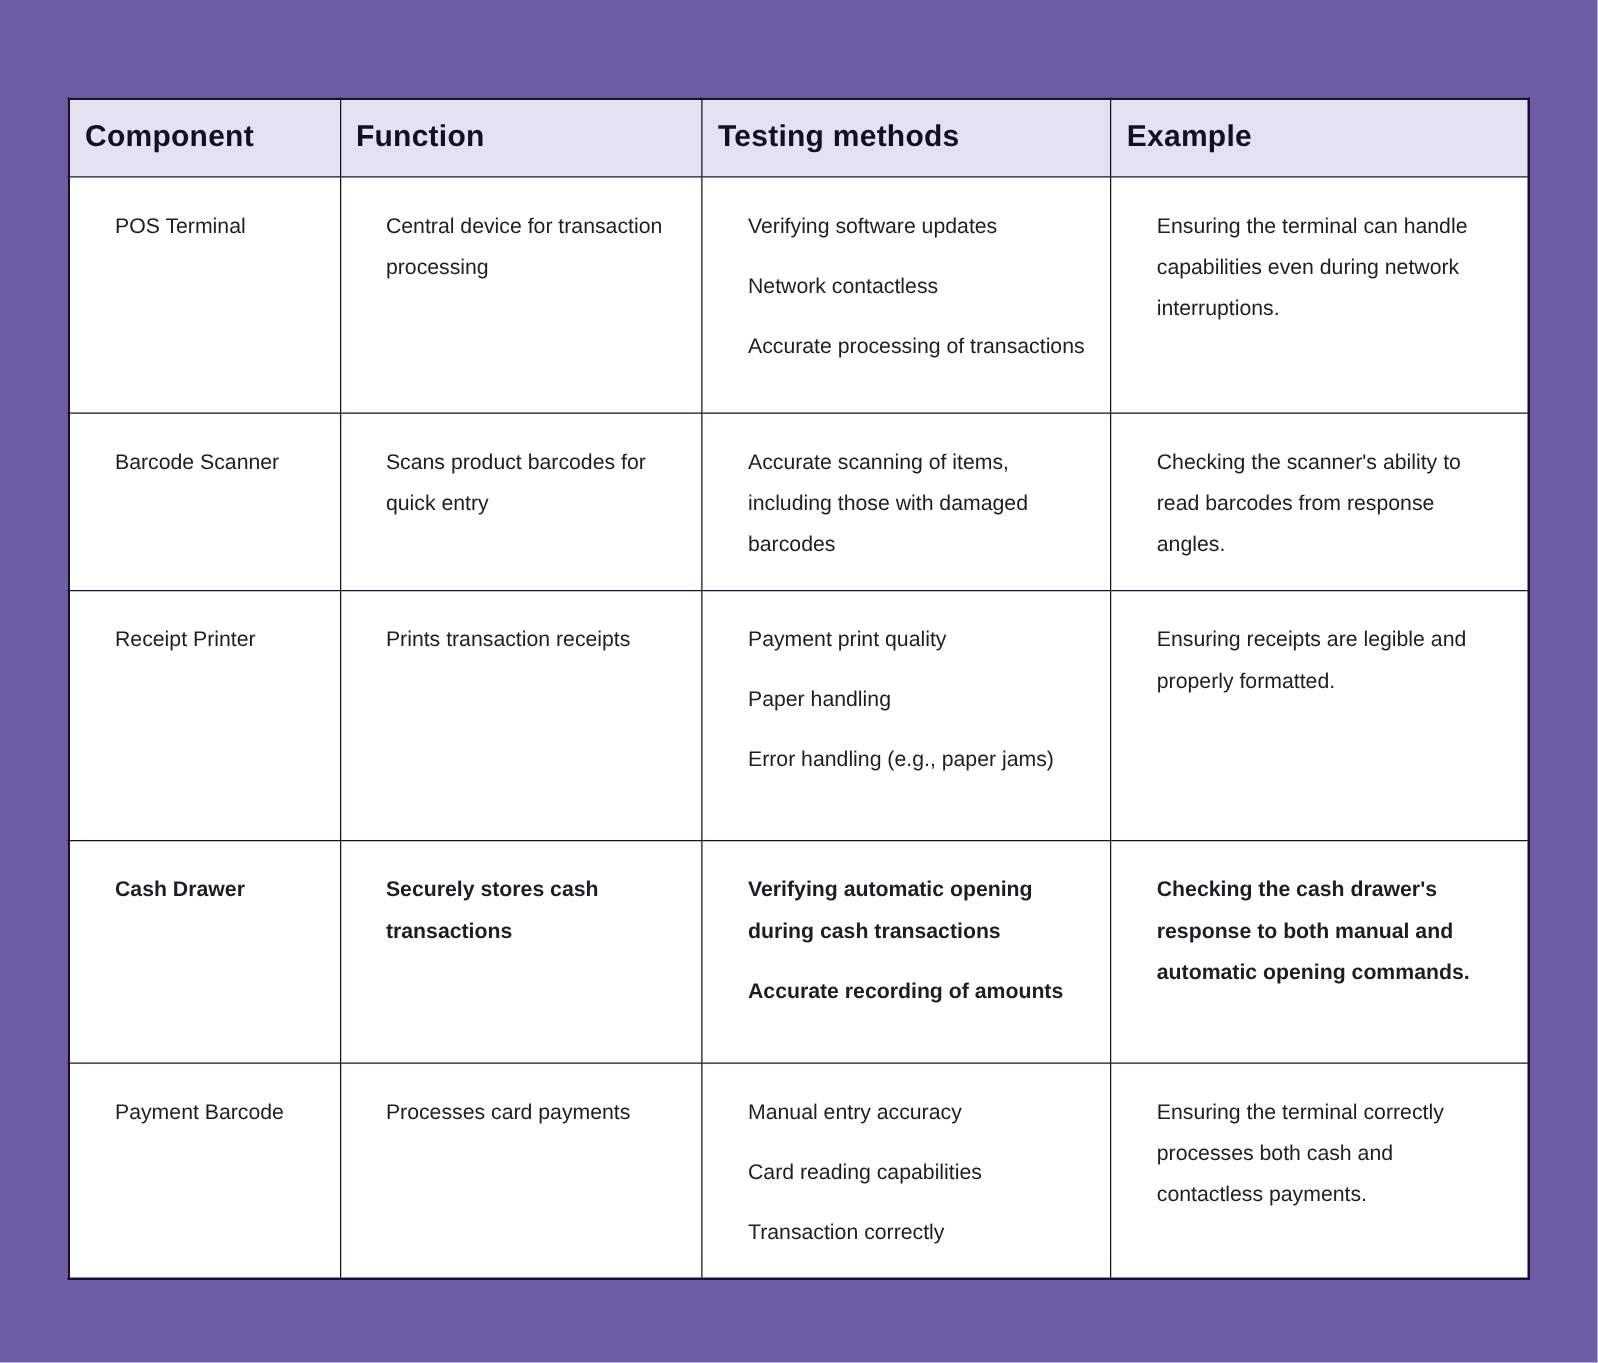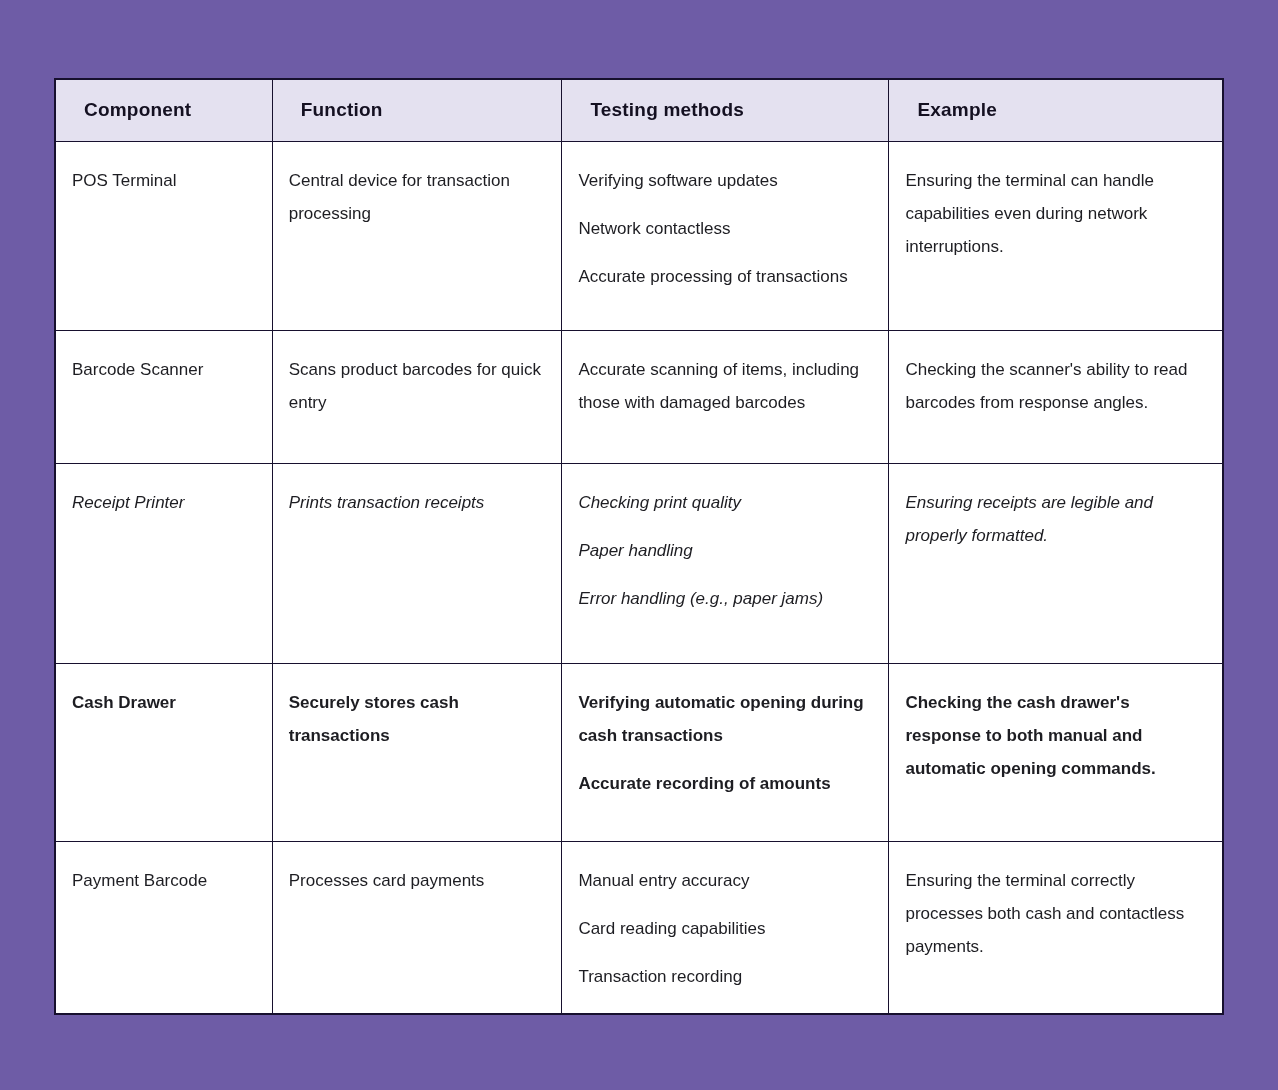--- a/index.html
+++ b/index.html
@@ -39,45 +39,45 @@
 
   table.pos-table col.c-component { width: 18.6%; }
   table.pos-table col.c-function  { width: 24.8%; }
   table.pos-table col.c-testing   { width: 28.0%; }
   table.pos-table col.c-example   { width: 28.6%; }
 
   table.pos-table thead th {
     background: #e4e1f0;
     height: 62px;
     vertical-align: middle;
-    padding: 0 28px;
-    font-size: 19px;
+    padding: 0 12px;
+    font-size: 24px;
     font-weight: 700;
     color: #141021;
     letter-spacing: 0.2px;
   }
 
   table.pos-table tbody td {
-    padding: 22px 20px 20px 16px;
+    padding: 22px 20px 20px 36px;
     font-size: 17px;
     line-height: 33px;
     color: #1d1d22;
     background: #ffffff;
   }
 
   table.pos-table tbody td p {
     margin: 0 0 15px 0;
   }
   table.pos-table tbody td p:last-child {
     margin-bottom: 0;
   }
 
   tr.r-pos-terminal      td { height: 189px; }
   tr.r-barcode-scanner   td { height: 133px; }
-  tr.r-receipt-printer   td { height: 200px; font-style: italic; }
+  tr.r-receipt-printer   td { height: 200px; }
   tr.r-cash-drawer       td { height: 178px; font-weight: bold; }
   tr.r-payment-terminal  td { height: 167px; }
 </style>
 </head>
 <body>
 
 <div class="table-wrap">
   <table class="pos-table">
     <colgroup>
       <col class="c-component">
@@ -125,21 +125,21 @@
           </td>
         </tr>
         <tr class="r-receipt-printer">
           <td>
             <p>Receipt Printer</p>
           </td>
           <td>
             <p>Prints transaction receipts</p>
           </td>
           <td>
-            <p>Checking print quality</p>
+            <p>Payment print quality</p>
             <p>Paper handling</p>
             <p>Error handling (e.g., paper jams)</p>
           </td>
           <td>
             <p>Ensuring receipts are legible and properly formatted.</p>
           </td>
         </tr>
         <tr class="r-cash-drawer">
           <td>
             <p>Cash Drawer</p>
@@ -158,21 +158,21 @@
         <tr class="r-payment-terminal">
           <td>
             <p>Payment Barcode</p>
           </td>
           <td>
             <p>Processes card payments</p>
           </td>
           <td>
             <p>Manual entry accuracy</p>
             <p>Card reading capabilities</p>
-            <p>Transaction recording</p>
+            <p>Transaction correctly</p>
           </td>
           <td>
             <p>Ensuring the terminal correctly processes both cash and contactless payments.</p>
           </td>
         </tr>
       </tbody>
   </table>
 </div>
 
 </body></html>

